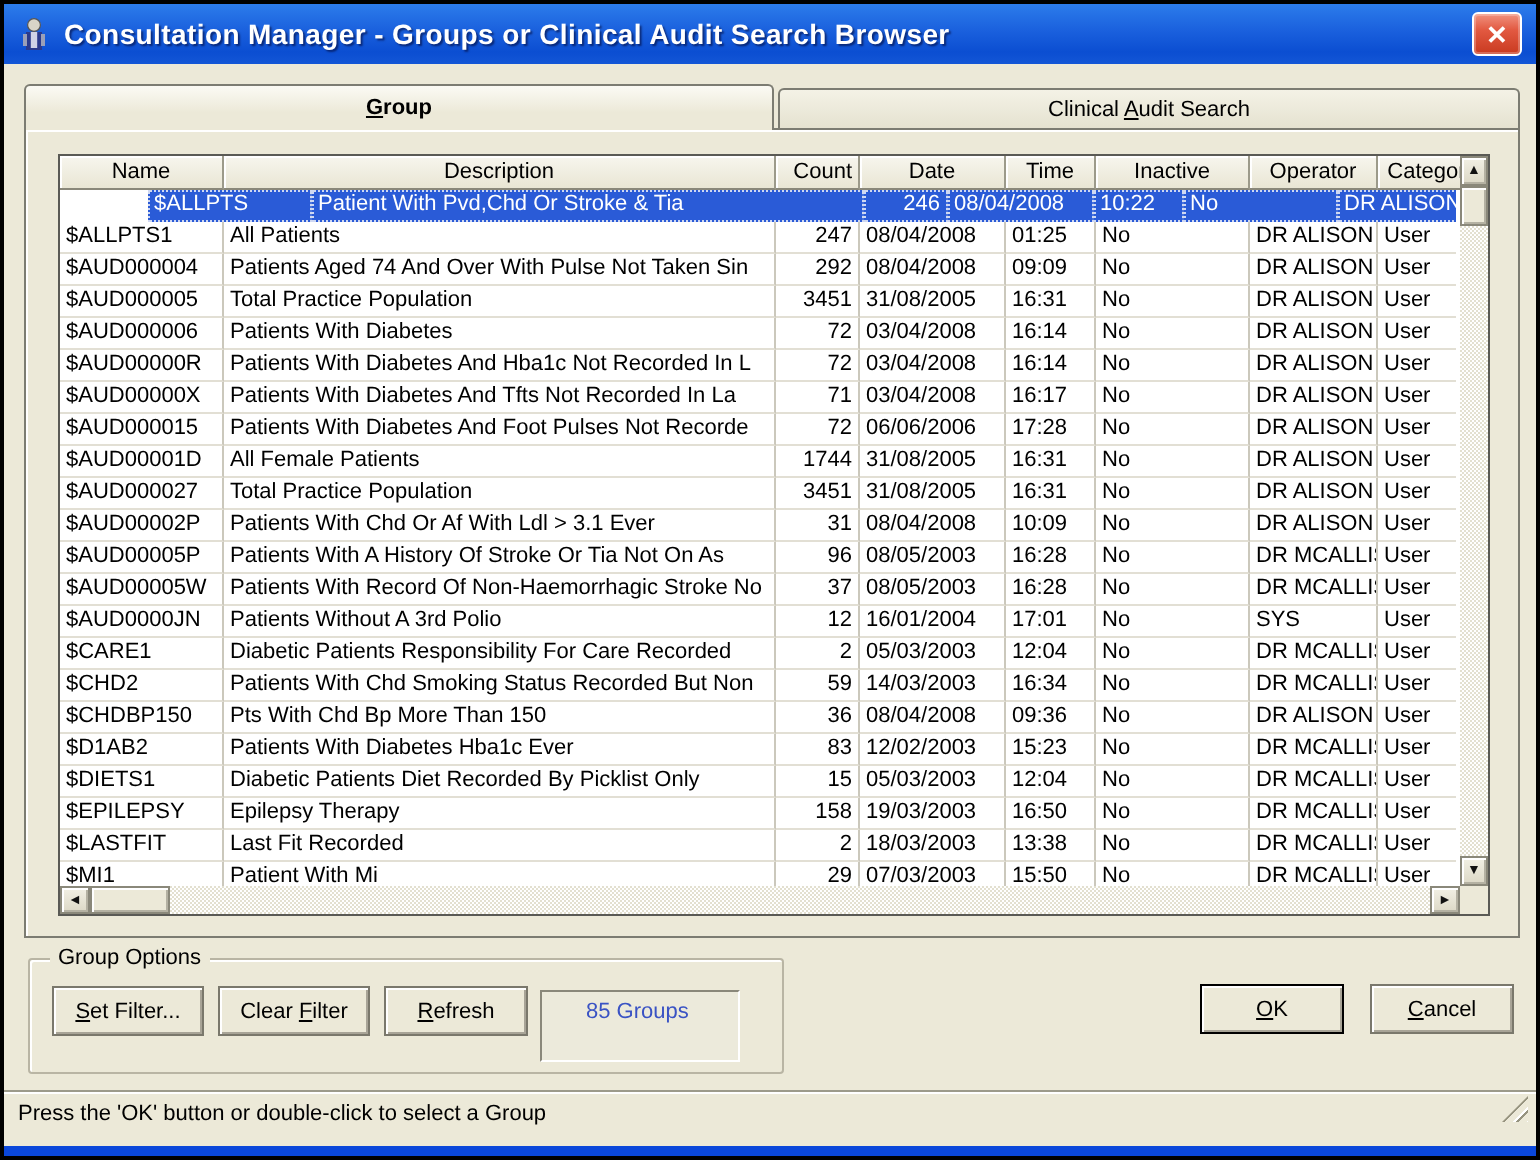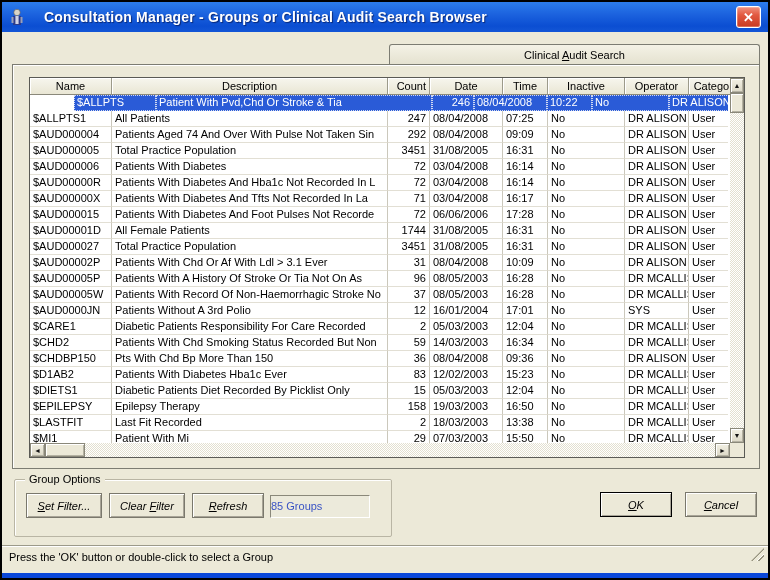--- a/index.html
+++ b/index.html
@@ -3,21 +3,21 @@
 <meta charset="utf-8">
 <style>
   * { margin:0; padding:0; box-sizing:border-box; }
   html,body { width:770px; height:580px; }
   body { font-family:"Liberation Sans", sans-serif; font-size:11px; color:#000; background:#000; }
   #win { position:relative; width:770px; height:580px; background:#ece9d8; border:2px solid #000; overflow:hidden; }
 
   
   .titlebar { position:absolute; left:0; top:0; width:766px; height:30px;
     background:linear-gradient(180deg,#2c7ceb 0%,#1a60dd 45%,#0b4ed2 80%,#1356d6 100%);
-    display:flex; align-items:center; padding:0 6px;gap:12px; }
+    display:flex; align-items:center; padding:0 6px; }
   .title-icon { width:18px; height:18px; margin-right:6px; flex:0 0 auto; }
   .title-text { color:#fff; font-size:14px; font-weight:bold; letter-spacing:0.2px;
     text-shadow:1px 1px 1px rgba(0,0,40,.55); white-space:nowrap; }
   .close-btn { position:absolute; right:7px; top:4px; width:25px; height:22px;
     background:linear-gradient(180deg,#f0927f 0%,#e25941 40%,#c93a20 100%);
     border:1px solid #fff; border-radius:3px; color:#fff; font-size:13px; font-weight:bold;
     display:flex; align-items:center; justify-content:center; cursor:pointer;
     box-shadow:inset 0 0 0 1px rgba(255,255,255,.25); }
 
   
@@ -62,27 +62,27 @@
     box-shadow:inset 1px 1px 0 #fff, inset -1px -1px 0 #b4b1a2; cursor:grab; }
   .vsb { z-index:5; }
   .sb-corner { position:absolute; left:700px; top:365px; width:14px; height:14px; background:#ece9d8; }
 
   
   .fieldset { position:absolute; left:12px; top:477px; width:378px; height:58px;
     border:1px solid #b9b5a4; border-radius:2px; box-shadow:inset 1px 1px 0 #fff; z-index:4; }
   .legend { position:absolute; left:10px; top:-7px; background:#ece9d8; padding:0 4px; }
   .btn { position:absolute; height:25px; background:#ece9d8; border:1px solid #7a786c;
     box-shadow:inset 1px 1px 0 #fff, inset -1px -1px 0 #a8a497;
-    display:flex; align-items:center; justify-content:center; cursor:pointer; font-size:11px;font-style:italic; }
+    display:flex; align-items:center; justify-content:center; cursor:pointer; font-size:11px; }
   .btn-setfilter { left:11px; top:13px; width:76px; }
   .btn-clearfilter { left:94px; top:13px; width:76px; }
   .btn-refresh { left:177px; top:13px; width:72px; }
-  .count-box { position:absolute; left:255px; top:15px; width:100px; height:23px;
+  .count-box { position:absolute; left:255px; top:15px; width:100px; height:36px;
     border:1px solid; border-color:#8a887a #fff #fff #8a887a; background:#eceadb;
-    color:var(--count,#3A53C4); line-height:20px; padding-left:0; }
+    color:var(--count,#3A53C4); line-height:20px; padding-left:22px; }
 
   .btn-ok { left:598px; top:490px; width:72px; border:1px solid #000;
     box-shadow:inset 1px 1px 0 #fff, inset -1px -1px 0 #a8a497, inset 0 0 0 1px #d8d5c4; z-index:4; }
   .btn-cancel { left:683px; top:490px; width:72px; z-index:4; }
 
   
   .statusbar { position:absolute; left:0; top:543px; width:766px; height:22px;
     border-top:1px solid #9c9a8a; box-shadow:inset 0 1px 0 #fff; background:#ece9d8;
     display:flex; align-items:center; padding-left:7px; }
   .grip { position:absolute; right:4px; bottom:6px; width:13px; height:13px;
@@ -104,20 +104,23 @@
       <rect x="7.4" y="8" width="3.2" height="8" fill="#cfd3e6"></rect>
       <rect x="3.5" y="9" width="2" height="6" fill="#9aa0b8"></rect>
       <rect x="12.5" y="9" width="2" height="6" fill="#9aa0b8"></rect>
     </svg>
     <span class="title-text">Consultation Manager - Groups or Clinical Audit Search Browser</span>
     <div class="close-btn">
       <span>✕</span>
     </div>
   </div>
 
+  <div class="tab tab-active">
+    <span><u>G</u>roup</span>
+  </div>
   <div class="tab tab-inactive">
     <span>Clinical <u>A</u>udit Search</span>
   </div>
   <div class="tab-panel"></div>
 
   <div class="listview">
     <div class="lv-header">
         <div class="hcell c-name">Name</div>
         <div class="hcell c-description">Description</div>
         <div class="hcell c-count">Count</div>
@@ -136,21 +139,21 @@
           <div class="cell c-time">10:22</div>
           <div class="cell c-inactive">No</div>
           <div class="cell c-operator">DR ALISON</div>
           <div class="cell c-category">User</div>
         </div>
         <div class="lv-row">
           <div class="cell c-name">$ALLPTS1</div>
           <div class="cell c-description">All Patients</div>
           <div class="cell c-count">247</div>
           <div class="cell c-date">08/04/2008</div>
-          <div class="cell c-time">07:25</div>
+          <div class="cell c-time">01:25</div>
           <div class="cell c-inactive">No</div>
           <div class="cell c-operator">DR ALISON</div>
           <div class="cell c-category">User</div>
         </div>
         <div class="lv-row">
           <div class="cell c-name">$AUD000004</div>
           <div class="cell c-description">Patients Aged 74 And Over With Pulse Not Taken Sin</div>
           <div class="cell c-count">292</div>
           <div class="cell c-date">08/04/2008</div>
           <div class="cell c-time">09:09</div>

